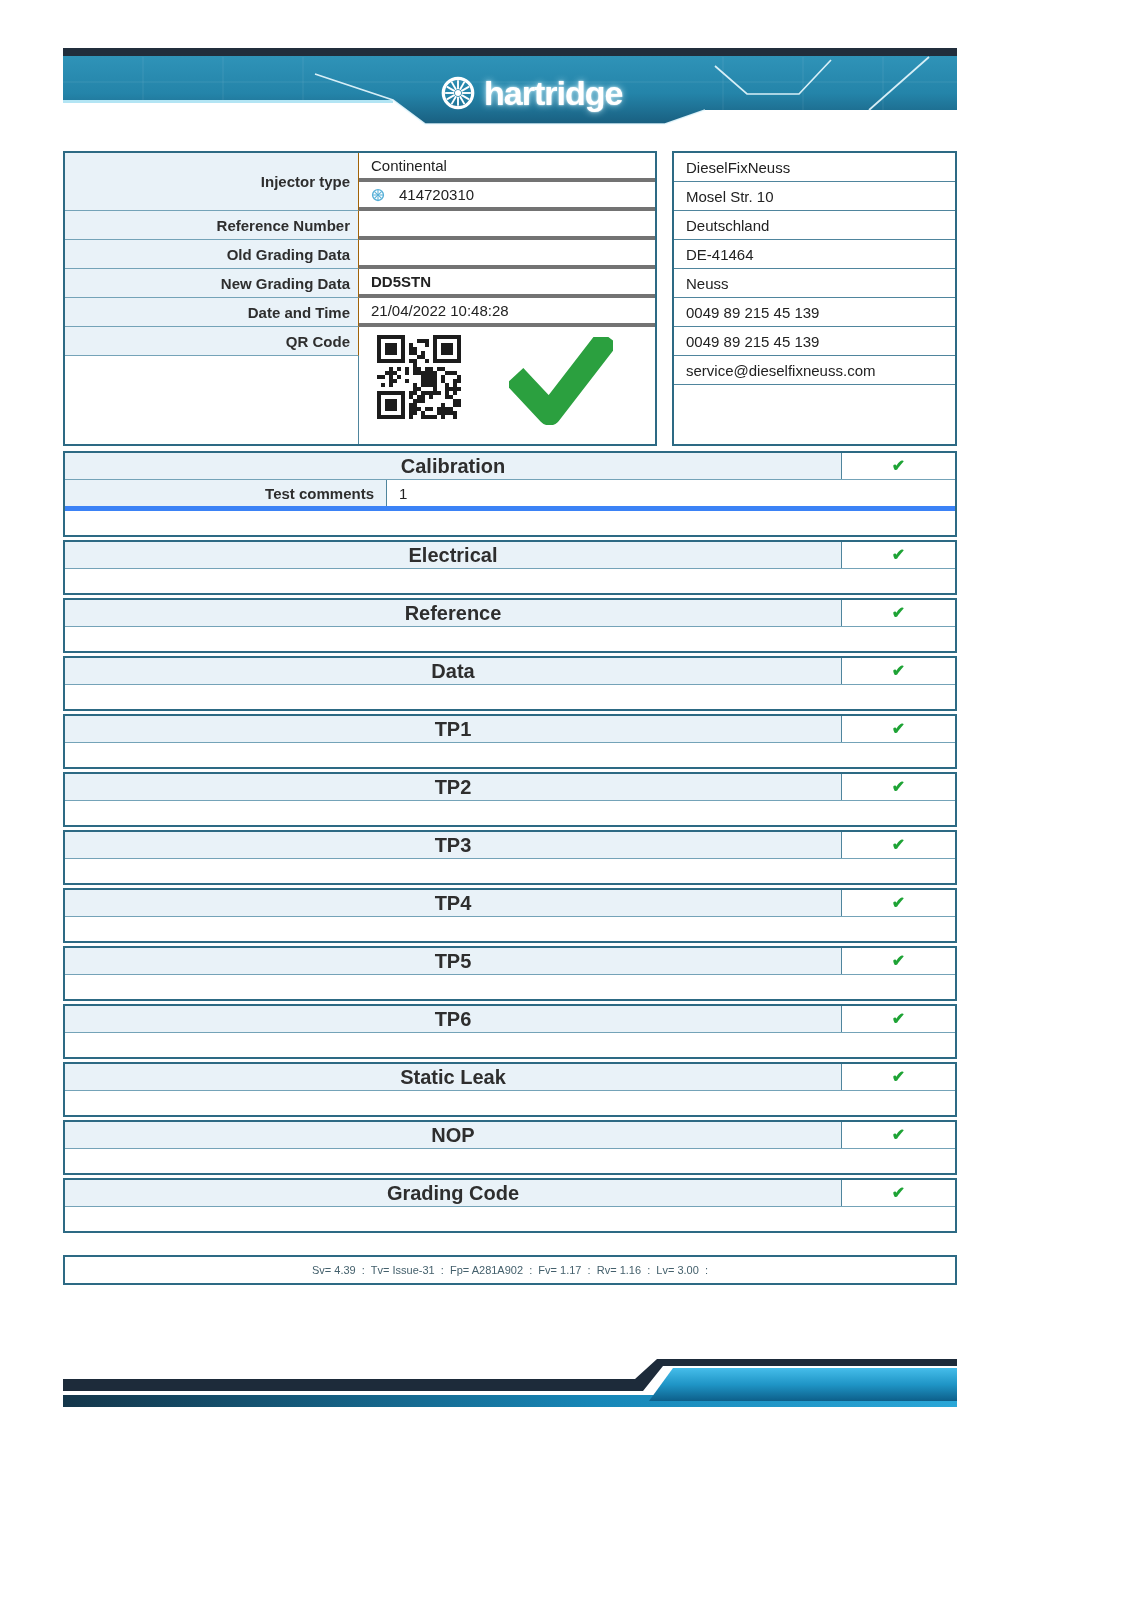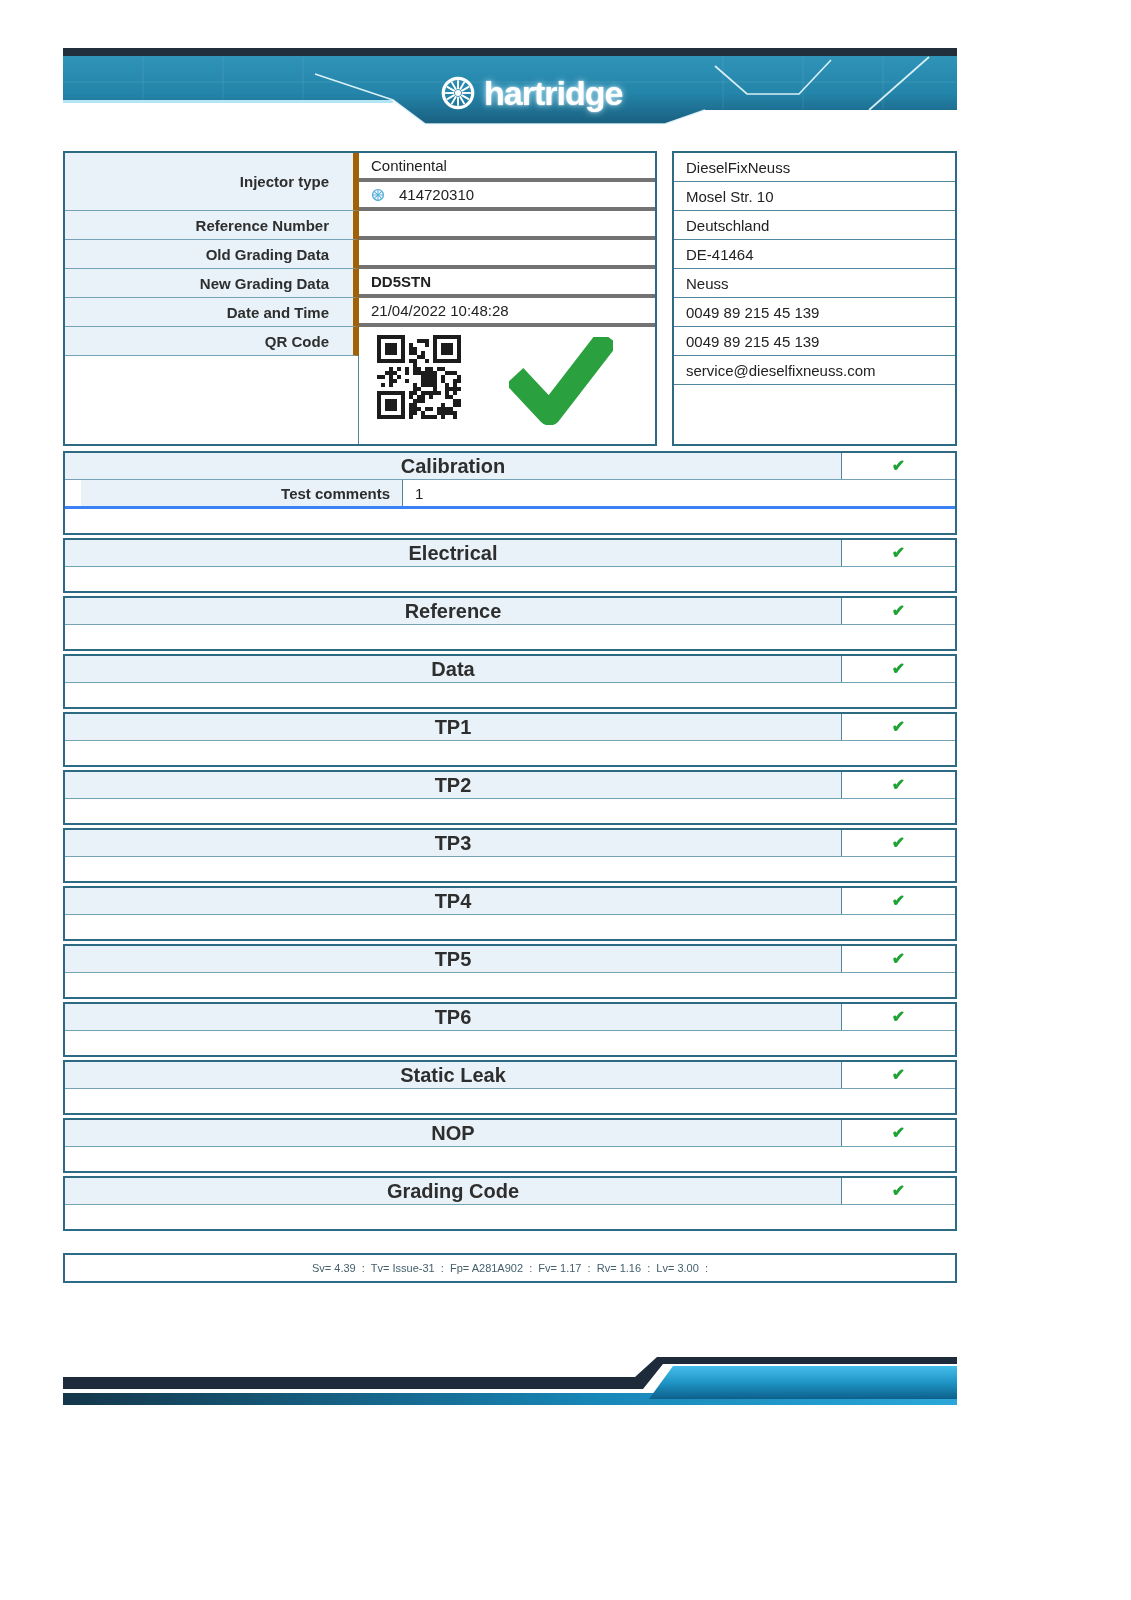--- a/index.html
+++ b/index.html
@@ -20,22 +20,22 @@
 
   
   .info-tables{display:flex;gap:15px;margin-top:25px;}
   .tbl-left{
     box-sizing:border-box;width:594px;height:295px;border:2px solid #2d6a84;
     display:grid;grid-template-columns:294px 1fr;
     grid-template-rows:repeat(7,29px) 1fr;background:#fff;
   }
   .cell{box-sizing:border-box;display:flex;align-items:center;font-size:15px;}
   .lbl{
-    background:#e9f2f8;justify-content:flex-end;padding-right:24px;
-    font-weight:bold;color:#2e2e2e;border-right:6px solid #a16207;border-bottom:1px solid #74a3b8;
+    background:#e9f2f8;justify-content:flex-end;padding-right:8px;
+    font-weight:bold;color:#2e2e2e;border-right:1px solid #a16207;border-bottom:1px solid #74a3b8;
   }
   .val{background:#fff;padding-left:12px;border-bottom:4px solid #737373;color:#222;}
   .lbl-injector{grid-column:1;grid-row:1/3;}
   .lbl-empty{background:#fff;border-right:1px solid #4f859d;border-bottom:none;}
   .val-bold{font-weight:bold;}
   .with-icon{gap:14px;}
   .qr-cell{
     grid-column:2;grid-row:7/9;border-bottom:none;background:#fff;
     display:flex;align-items:flex-start;padding:8px 0 0 18px;
   }
@@ -52,21 +52,21 @@
   
   .sections{margin-top:5px;}
   .sec{box-sizing:border-box;width:894px;border:2px solid #2d6a84;margin-bottom:3px;background:#fff;}
   .sec-head{display:flex;height:26px;background:#e9f2f8;border-bottom:1px solid #74a3b8;}
   .sec-name{flex:1;display:flex;align-items:center;justify-content:center;
     font-size:20px;font-weight:bold;color:#2e2e2e;}
   .sec-check{width:113px;background:#fff;border-left:1px solid #4f859d;
     display:flex;align-items:center;justify-content:center;}
   .chk{color:#1ea335;font-size:16px;font-weight:bold;line-height:1;}
   .sec-spacer{height:24px;background:#fff;}
-  .tc-row{display:flex;height:26px;border-bottom:3px solid #3b82f6;padding-left:16px;}
+  .tc-row{display:flex;height:26px;border-bottom:5px solid #3b82f6;}
   .tc-label{box-sizing:border-box;width:322px;background:#e9f2f8;display:flex;align-items:center;
     justify-content:flex-end;padding-right:12px;font-size:15px;font-weight:bold;color:#2e2e2e;
     border-right:1px solid #4f859d;}
   .tc-value{flex:1;display:flex;align-items:center;padding-left:12px;font-size:15px;background:#fff;}
 
   
   .version-box{
     box-sizing:border-box;width:894px;height:30px;border:2px solid #2d6a84;margin-top:22px;
     display:flex;align-items:center;justify-content:center;background:#fff;text-align:center;
   }

